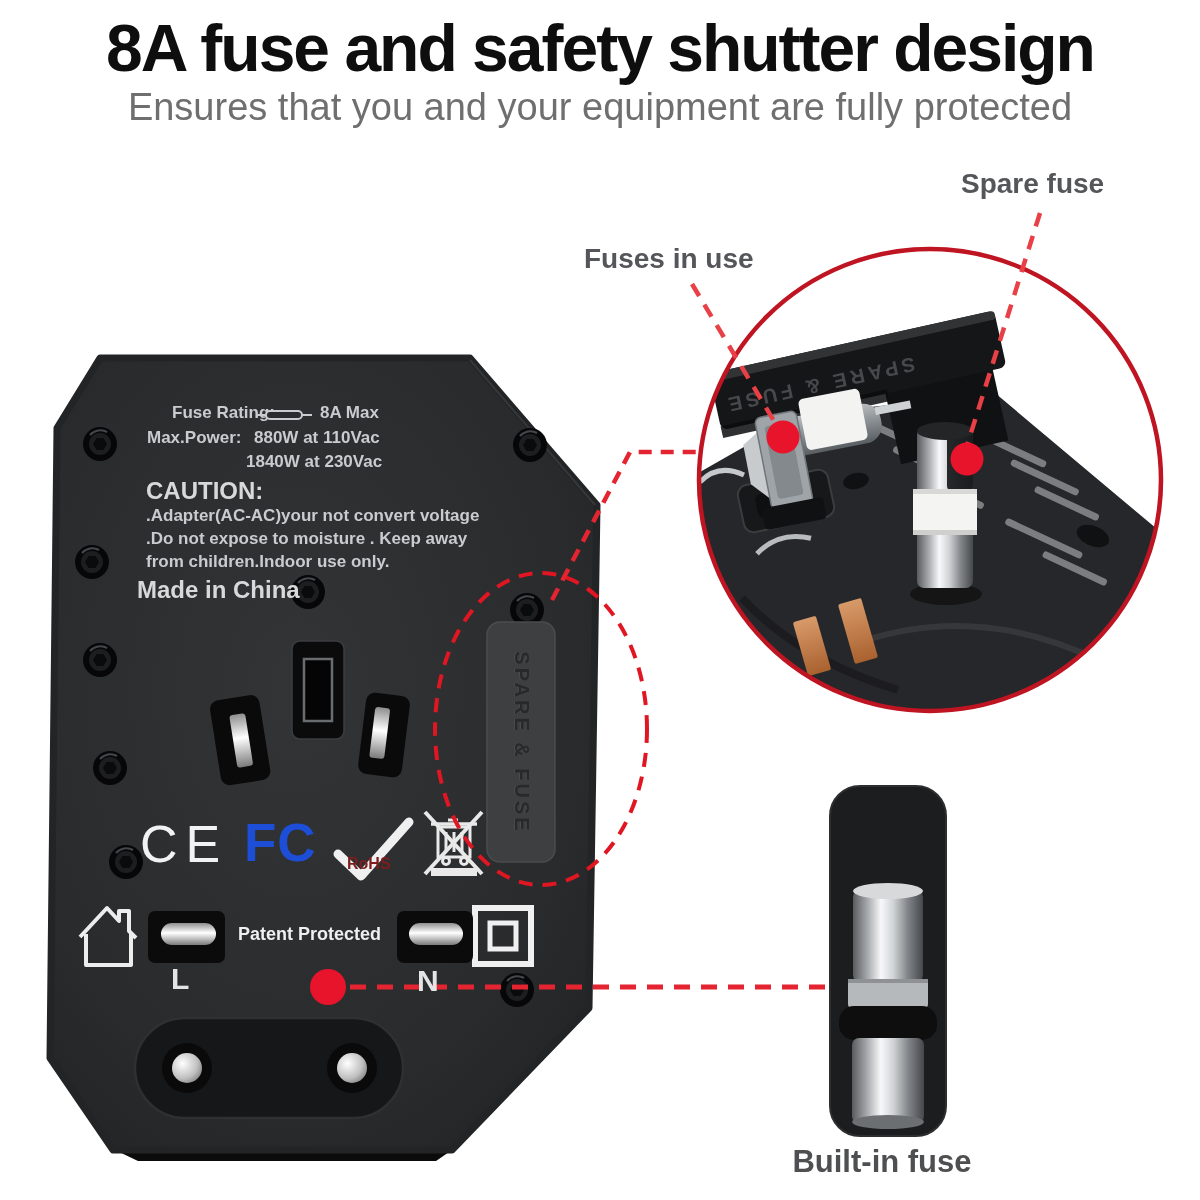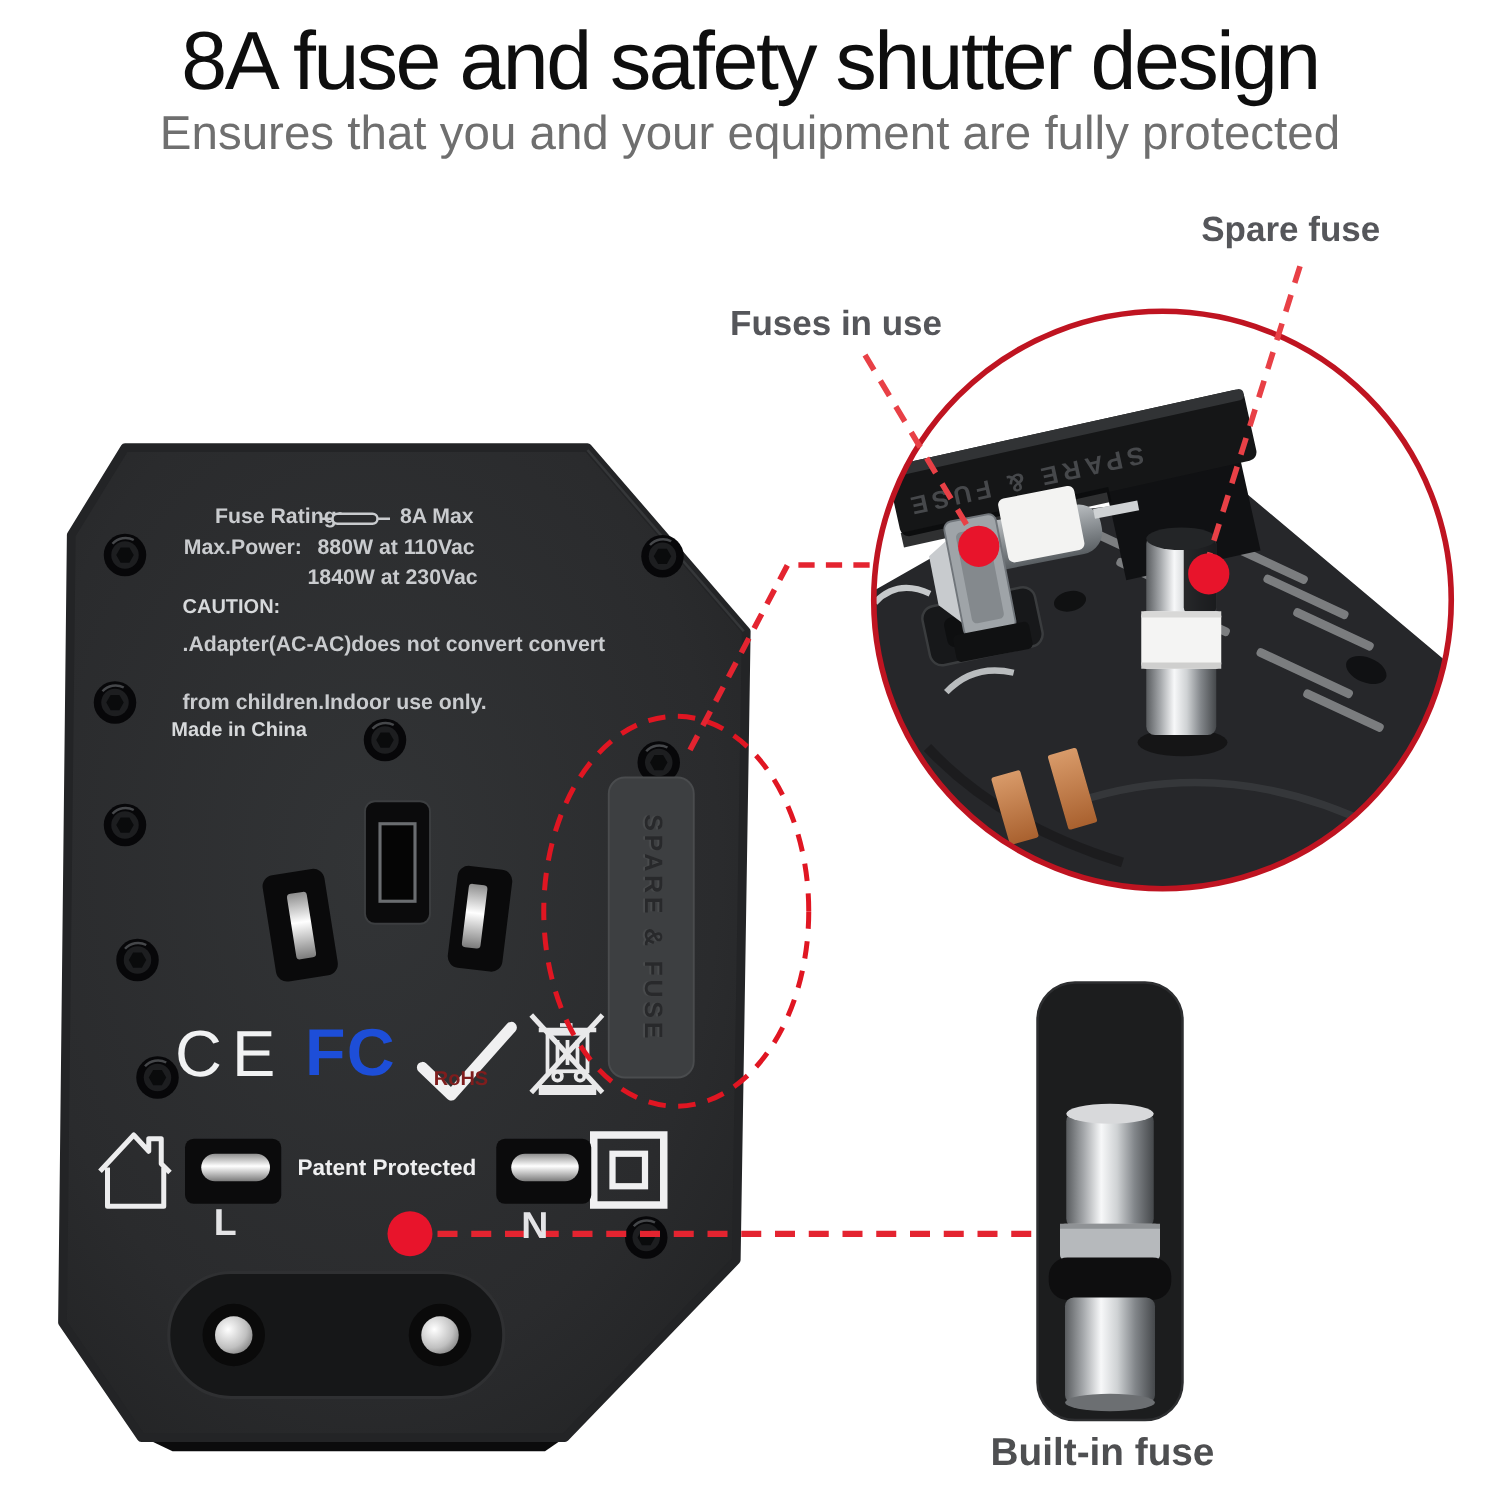--- a/index.html
+++ b/index.html
@@ -1,25 +1,25 @@
 <!DOCTYPE html>
 <html><head>
 <meta charset="utf-8">
 <style>
   html,body{margin:0;padding:0;background:#fff;}
   #stage{position:relative;width:1200px;height:1200px;background:#ffffff;overflow:hidden;
          font-family:"Liberation Sans","DejaVu Sans",sans-serif;}
   #shapes{position:absolute;left:0;top:0;z-index:1;}
   .t{position:absolute;z-index:2;white-space:nowrap;}
-  .title{left:0;top:10px;width:1200px;text-align:center;font-size:66px;font-weight:normal;
+  .title{left:0;top:10px;width:1200px;text-align:center;font-size:66px;font-weight:bold;
          letter-spacing:-2px;color:#0e0e0e;}
   .subtitle{left:0;top:86px;width:1200px;text-align:center;font-size:38px;color:#6f6f6f;}
   .callout{font-weight:bold;color:#55565a;font-size:28px;}
   .print{color:#c9cbce;font-weight:bold;}
-  .sz17{font-size:17px;} .sz20{font-size:16px;}
+  .sz17{font-size:17px;} .sz20{font-size:24px;}
   .bright{color:#d7d9db;}
   .fuse-sym{position:absolute;left:256px;top:408px;width:56px;height:14px;z-index:2;}
   .fuse-sym::before{content:"";position:absolute;left:0;right:0;top:6px;height:2px;background:#c9cbce;}
   .fuse-sym::after{content:"";position:absolute;left:9px;right:9px;top:2px;bottom:2px;
                    border:2px solid #c9cbce;border-radius:5px;background:#2a2b2d;}
   .ce{font-size:52px;letter-spacing:8px;color:#f1f2f3;font-weight:400;}
   .fc{font-size:53px;letter-spacing:1px;color:#1d4ed8;font-weight:bold;}
   .rohs{font-size:16px;font-weight:bold;color:#7f1d1d;}
   .patent{font-size:18px;font-weight:bold;color:#efeff0;}
   .term{font-size:30px;font-weight:bold;color:#e4e4e6;}
@@ -253,21 +253,22 @@
 <div class="t bif" style="left:782px;top:1144px;">Built-in fuse</div>
 
 <div class="t print sz17" style="left:147px;top:403px;margin-left:25px;">Fuse Rating:</div>
 <div class="fuse-sym"></div>
 <div class="t print sz17" style="left:320px;top:403px;">8A Max</div>
 <div class="t print sz17" style="left:147px;top:428px;">Max.Power:</div>
 <div class="t print sz17" style="left:254px;top:428px;">880W at 110Vac</div>
 <div class="t print sz17" style="left:246px;top:452px;">1840W at 230Vac</div>
 
 <div class="t print sz20 bright" style="left:146px;top:477px;">CAUTION:</div>
-<div class="t print sz17" style="left:146px;top:506px;">.Adapter(AC-AC)does not convert convert</div>
+<div class="t print sz17" style="left:146px;top:506px;">.Adapter(AC-AC)your not convert voltage</div>
+<div class="t print sz17" style="left:146px;top:529px;">.Do not expose to moisture . Keep away</div>
 <div class="t print sz17" style="left:146px;top:552px;">from children.Indoor use only.</div>
 <div class="t print sz20 bright" style="left:137px;top:576px;">Made in China</div>
 
 <div class="vwrap">
   <span>SPARE &amp; FUSE</span>
 </div>
 
 <div class="t ce" style="left:140px;top:814px;">CE</div>
 <div class="t fc" style="left:244px;top:812px;">FC</div>
 <div class="t rohs" style="left:347px;top:855px;">RoHS</div>

